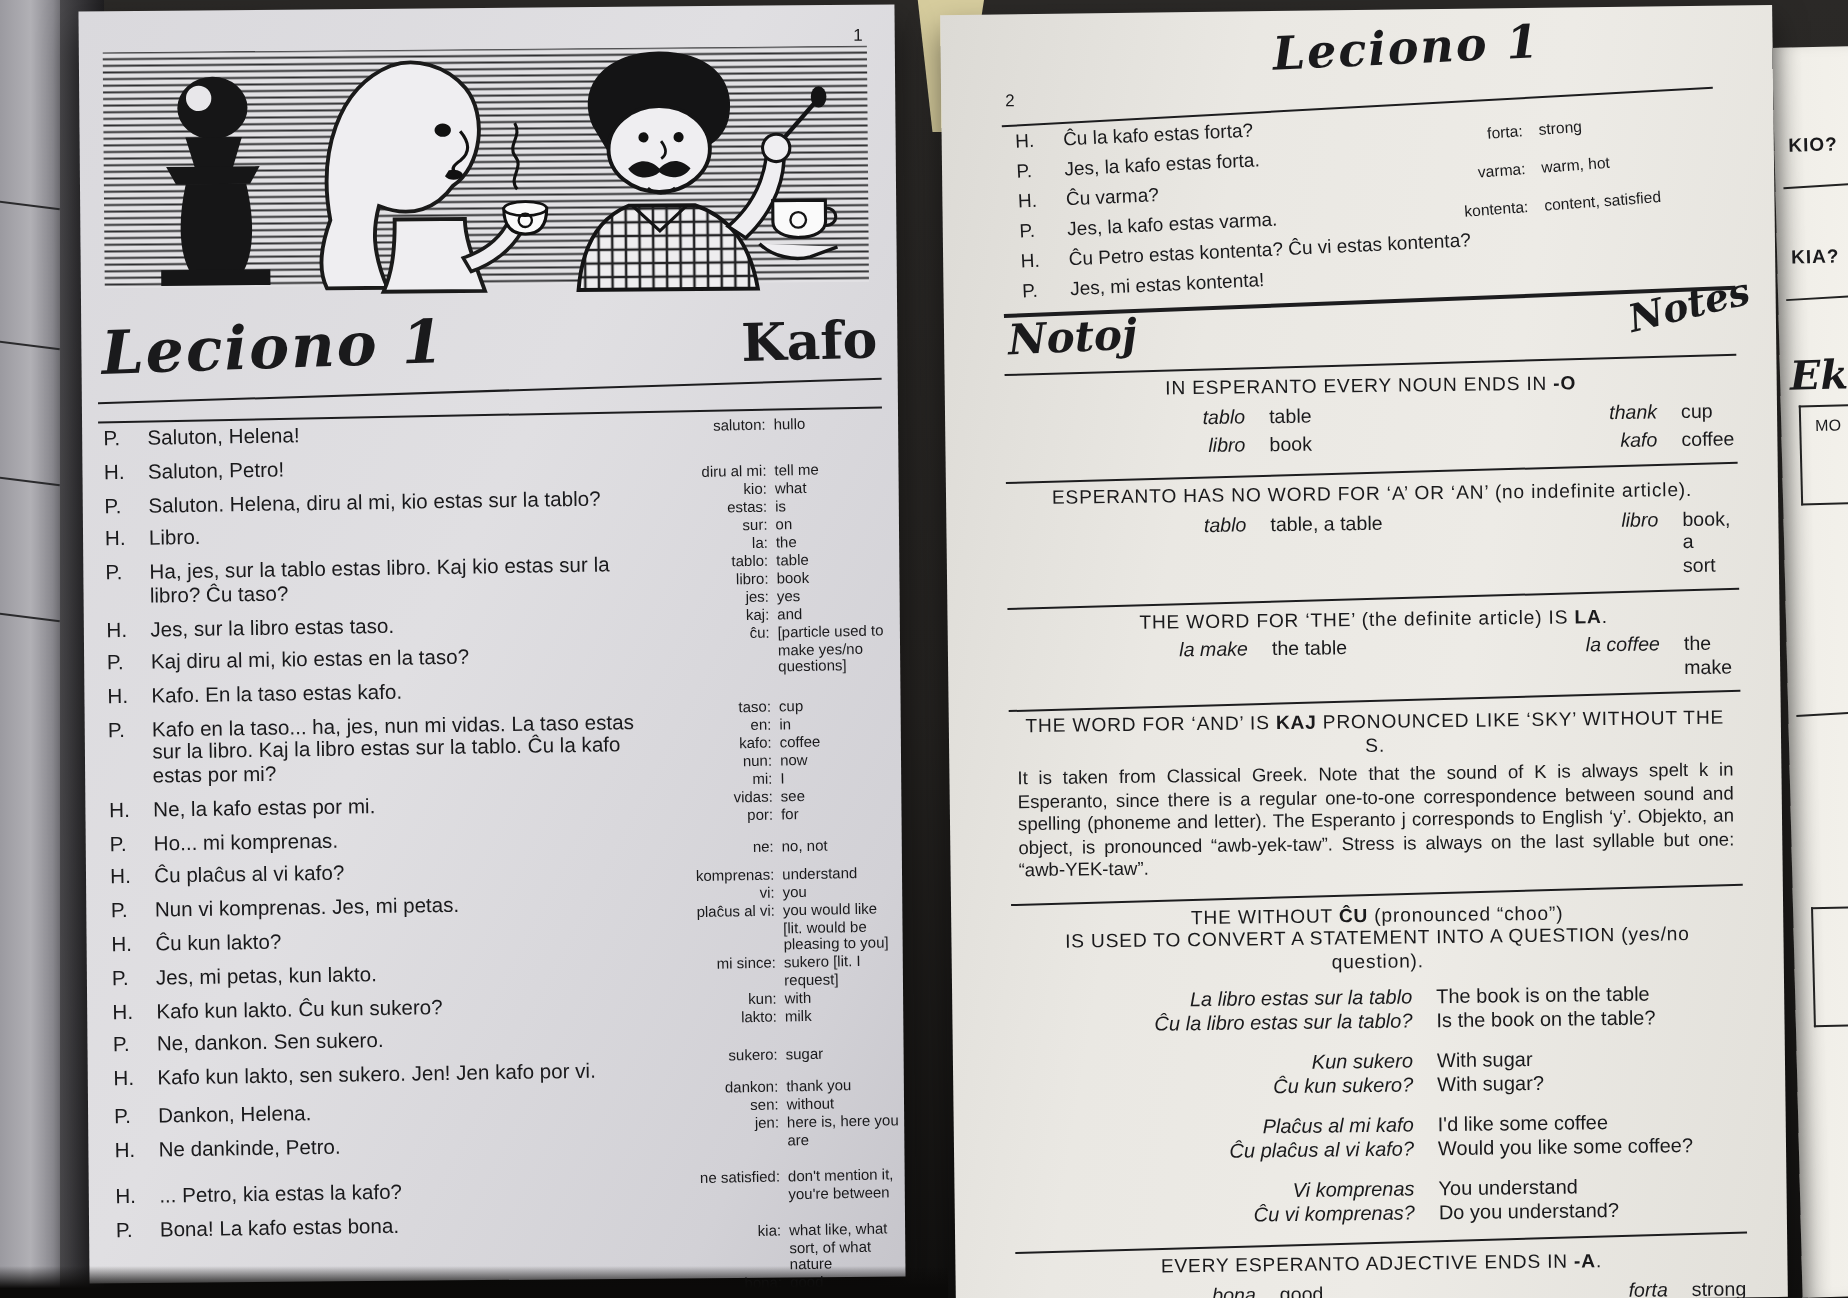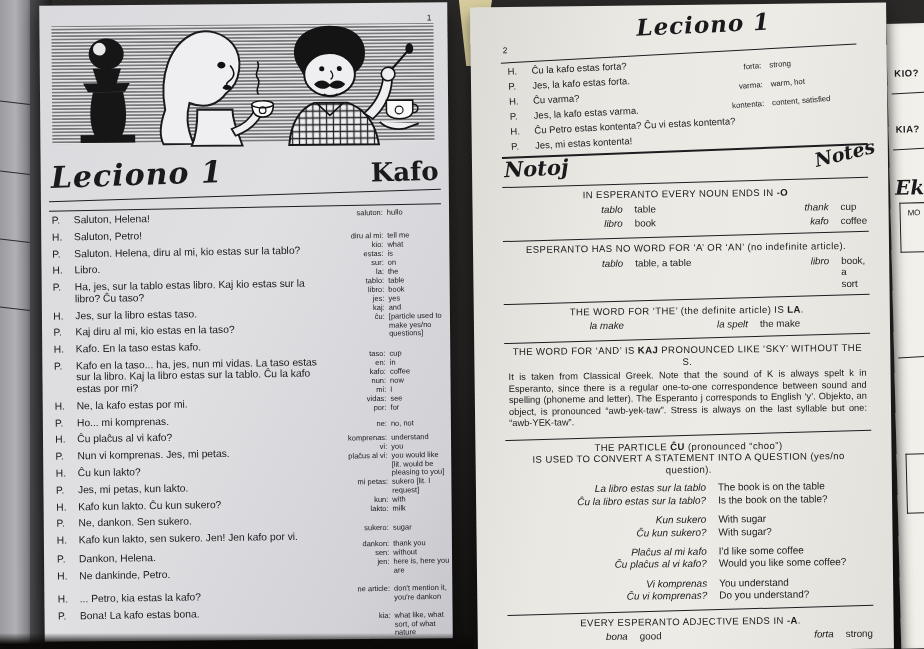--- a/index.html
+++ b/index.html
@@ -378,21 +378,21 @@
           </div>
           <div class="ventry">
             <span class="vt">vi:</span>
             <span class="vd">you</span>
           </div>
           <div class="ventry">
             <span class="vt">plaĉus al vi:</span>
             <span class="vd">you would like [lit. would be pleasing to you]</span>
           </div>
           <div class="ventry">
-            <span class="vt">mi petas:</span>
+            <span class="vt">mi since:</span>
             <span class="vd">sukero [lit. I request]</span>
           </div>
           <div class="ventry">
             <span class="vt">kun:</span>
             <span class="vd">with</span>
           </div>
           <div class="ventry">
             <span class="vt">lakto:</span>
             <span class="vd">milk</span>
           </div>
@@ -412,22 +412,22 @@
             <span class="vt">sen:</span>
             <span class="vd">without</span>
           </div>
           <div class="ventry">
             <span class="vt">jen:</span>
             <span class="vd">here is, here you are</span>
           </div>
         </div>
       <div class="vgroup">
           <div class="ventry">
-            <span class="vt">ne article:</span>
-            <span class="vd">don't mention it, you're dankon</span>
+            <span class="vt">ne satisfied:</span>
+            <span class="vd">don't mention it, you're between</span>
           </div>
         </div>
       <div class="vgroup">
           <div class="ventry">
             <span class="vt">kia:</span>
             <span class="vd">what like, what sort, of what nature</span>
           </div>
           <div class="ventry">
             <span class="vt">bona:</span>
             <span class="vd">good</span>
@@ -528,34 +528,35 @@
             <span class="eo">libro</span>
             <span>book, a sort</span>
           </div>
         </div>
         <div class="nrule"></div>
 
         <div class="nsec">
           <div class="nhead"><span>THE WORD FOR ‘THE’ (the definite article) IS </span><b>LA</b><span>.</span></div>
           <div class="quad">
             <span class="eo">la make</span>
-            <span class="eo">la spelt</span>
+            <span>the table</span>
+            <span class="eo">la coffee</span>
             <span>the make</span>
           </div>
         </div>
         <div class="nrule"></div>
 
         <div class="nsec">
           <div class="nhead"><span>THE WORD FOR ‘AND’ IS </span><b>KAJ</b><span> PRONOUNCED LIKE ‘SKY’ WITHOUT THE S.</span></div>
           <div class="para">It is taken from Classical Greek. Note that the sound of K is always spelt k in Esperanto, since there is a regular one-to-one correspondence between sound and spelling (phoneme and letter). The Esperanto j corresponds to English ‘y’. Objekto, an object, is pronounced “awb-yek-taw”. Stress is always on the last syllable but one: “awb-YEK-taw”.</div>
         </div>
         <div class="nrule"></div>
 
         <div class="nsec">
-          <div class="nhead"><span>THE PARTICLE </span><b>ĈU</b><span> (pronounced “choo”)</span></div>
+          <div class="nhead"><span>THE WITHOUT </span><b>ĈU</b><span> (pronounced “choo”)</span></div>
           <div class="nhead s5head">IS USED TO CONVERT A STATEMENT INTO A QUESTION (yes/no question).</div>
           <div class="cu-group">
               <div class="cu-row">
                 <span class="eo">La libro estas sur la tablo</span>
                 <span>The book is on the table</span>
               </div>
               <div class="cu-row">
                 <span class="eo">Ĉu la libro estas sur la tablo?</span>
                 <span>Is the book on the table?</span>
               </div>

